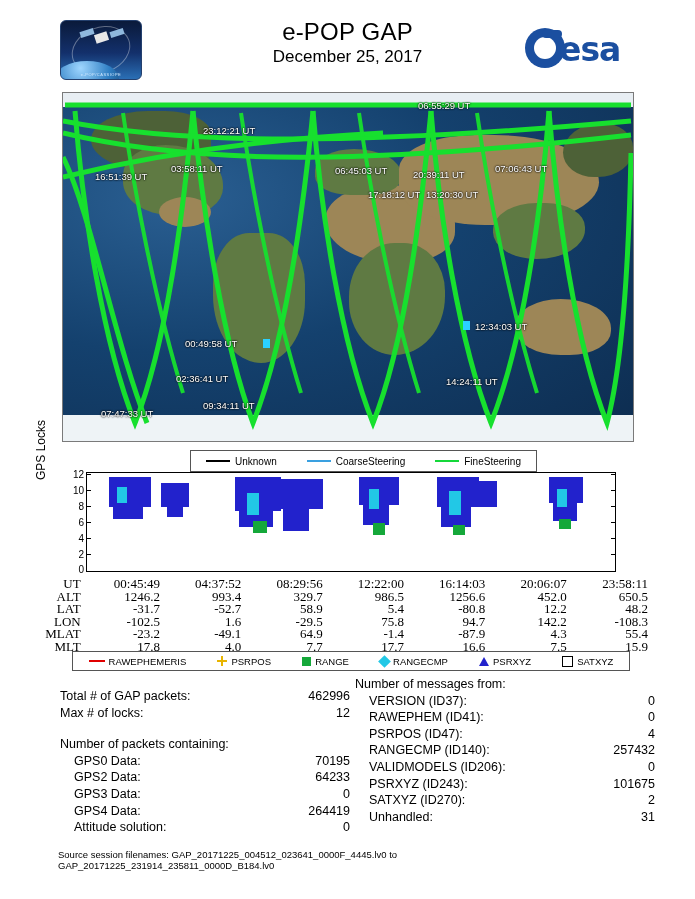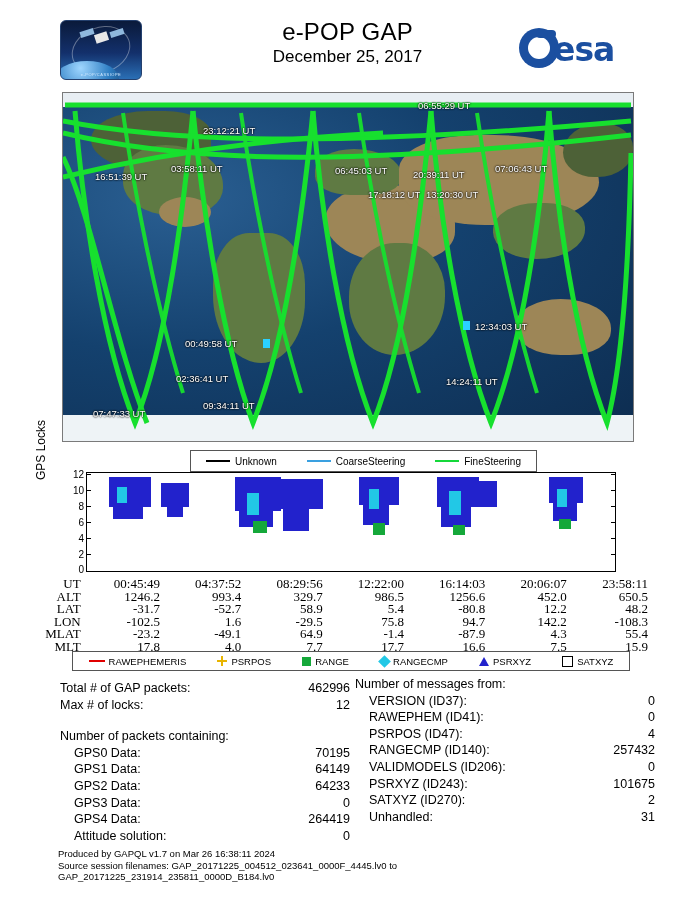--- a/index.html
+++ b/index.html
@@ -49,21 +49,21 @@
     position:absolute;left:10px;top:6px;width:58px;height:44px;
     border:1px solid rgba(255,255,255,.35);border-radius:50%;
     transform:rotate(-20deg);
   }
   .patch .ptext{
     position:absolute;left:0;bottom:2px;width:100%;text-align:center;
     color:#cfe8ff;font-size:4px;letter-spacing:.5px;
   }
   
   .esa{
-    position:absolute;right:64px;top:26px;width:112px;height:44px;
+    position:absolute;right:58px;top:26px;width:112px;height:44px;
   }
   .esa .swirl{
     position:absolute;left:0;top:2px;width:40px;height:40px;border-radius:50%;
     background:#1b4fa0;
   }
   .esa .swirl:after{
     content:"";position:absolute;left:9px;top:9px;width:22px;height:22px;border-radius:50%;
     background:#fff;
   }
   .esa .swirl:before{
@@ -148,21 +148,21 @@
   .mk.plus{width:10px;height:10px;position:relative;}
   .mk.plus:before{content:"";position:absolute;left:4px;top:0;width:2px;height:10px;background:#e8b400;}
   .mk.plus:after{content:"";position:absolute;left:0;top:4px;width:10px;height:2px;background:#e8b400;}
   .mk.sq{background:#15a83a;}
   .mk.diamond{width:9px;height:9px;background:#22c8e6;transform:rotate(45deg);}
   .mk.tri{width:0;height:0;border-left:5px solid transparent;border-right:5px solid transparent;border-bottom:9px solid #2222cc;background:none;}
   .mk.osq{background:#fff;border:1.5px solid #000;}
 
   
   .stats{position:absolute;left:0;top:676px;width:695px;font-size:12.5px;}
-  .col-left{position:absolute;left:60px;top:4px;width:290px;}
+  .col-left{position:absolute;left:60px;top:12px;width:290px;}
   .col-right{position:absolute;left:355px;top:0;width:300px;}
   .srow{display:flex;justify-content:space-between;line-height:16.6px;}
   .srow .k{white-space:nowrap;}
   .srow .v{white-space:nowrap;}
   .indent{padding-left:14px;}
   .spacer{height:15px;}
 
   
   .footer{
     position:absolute;left:58px;top:848px;width:600px;
@@ -242,21 +242,21 @@
     <div class="maplabel" style="left:272px;top:72px;">06:45:03 UT</div>
     <div class="maplabel" style="left:330px;top:76px;padding-left:20px;">20:39:11 UT</div>
     <div class="maplabel" style="left:432px;top:70px;">07:06:43 UT</div>
     <div class="maplabel" style="left:305px;top:96px;">17:18:12 UT</div>
     <div class="maplabel" style="left:363px;top:96px;">13:20:30 UT</div>
     <div class="maplabel" style="left:412px;top:228px;">12:34:03 UT</div>
     <div class="maplabel" style="left:122px;top:245px;">00:49:58 UT</div>
     <div class="maplabel" style="left:92px;top:280px;margin-left:21px;">02:36:41 UT</div>
     <div class="maplabel" style="left:383px;top:283px;">14:24:11 UT</div>
     <div class="maplabel" style="left:140px;top:307px;">09:34:11 UT</div>
-    <div class="maplabel" style="left:30px;top:315px;">07:47:33 UT</div>
+    <div class="maplabel" style="left:38px;top:315px;">07:47:33 UT</div>
   </div>
 
   <div class="maplegend">
     <div class="item">
       <span class="swatch-line" style="background:#000000"></span>
       <span>Unknown</span>
     </div>
     <div class="item">
       <span class="swatch-line" style="background:#3aa0e0"></span>
       <span>CoarseSteering</span>
@@ -429,24 +429,20 @@
       <div class="spacer"></div>
       <div class="srow">
         <span class="k">Number of packets containing:</span>
         <span class="v"></span>
       </div>
       <div class="srow">
         <span class="k indent">GPS0 Data:</span>
         <span class="v">70195</span>
       </div>
       <div class="srow">
-        <span class="k indent">GPS1 Data:</span>
-        <span class="v">64149</span>
-      </div>
-      <div class="srow">
         <span class="k indent">GPS2 Data:</span>
         <span class="v">64233</span>
       </div>
       <div class="srow">
         <span class="k indent">GPS3 Data:</span>
         <span class="v">0</span>
       </div>
       <div class="srow">
         <span class="k indent">GPS4 Data:</span>
         <span class="v">264419</span>
@@ -491,18 +487,17 @@
         <span class="v">2</span>
       </div>
       <div class="srow">
         <span class="k indent">Unhandled:</span>
         <span class="v">31</span>
       </div>
     </div>
   </div>
 
   <div class="footer">
-    <div>Produced by GAPQL v1.7 on Mar 26 16:38:11 2024</div>
     <div class="ln2">Source session filenames: GAP_20171225_004512_023641_0000F_4445.lv0 to</div>
     <div>GAP_20171225_231914_235811_0000D_B184.lv0</div>
   </div>
 
 </div>
 
 </body></html>

